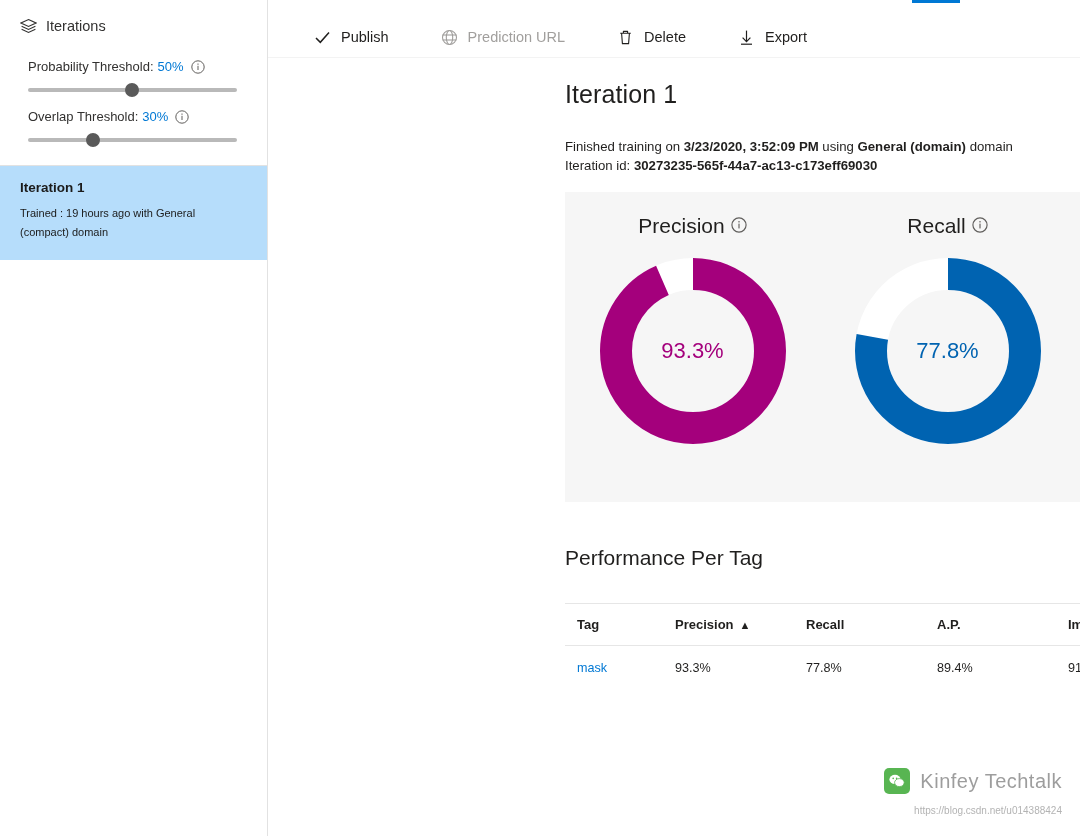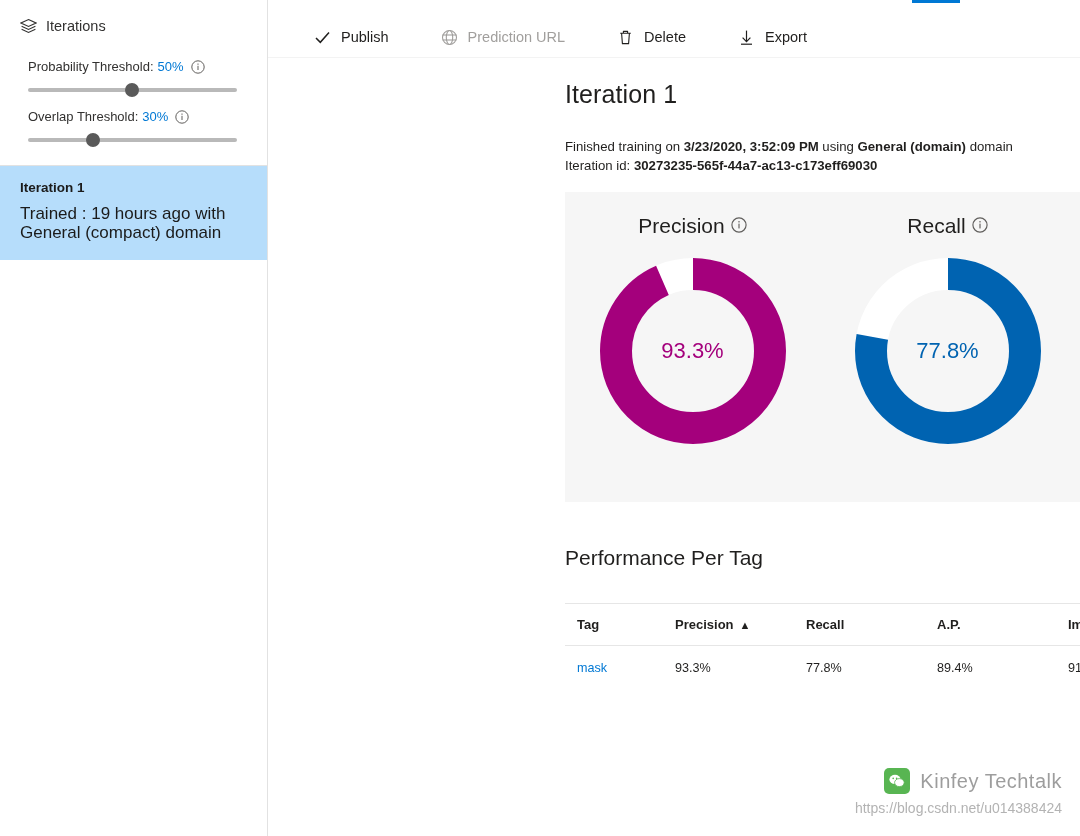--- a/index.html
+++ b/index.html
@@ -88,21 +88,21 @@
     padding: 14px 22px 18px 20px;
     cursor: pointer;
   }
   .iteration-item .title {
     font-size: 13.5px;
     font-weight: bold;
     color: #1b1b1b;
     margin-bottom: 9px;
   }
   .iteration-item .sub {
-    font-size: 17px;
+    font-size: 11px;
     color: #1b1b1b;
     line-height: 19px;
   }
 
   
   .main {
     flex: 1 1 auto;
     position: relative;
     height: 836px;
     overflow: hidden;
@@ -246,21 +246,21 @@
   .wm-logo {
     width: 26px; height: 26px;
     border-radius: 5px;
     background: #3ba935;
     display: flex; align-items: center; justify-content: center;
   }
   .wm-url {
     position: absolute;
     right: 18px;
     bottom: 20px;
-    font-size: 14px;
+    font-size: 10px;
     color: #b3b3b3;
     pointer-events: none;
   }
   .top-blue {
     position: absolute;
     top: 0; left: 912px;
     width: 48px; height: 3px;
     background: #0078d4;
   }
 </style>

